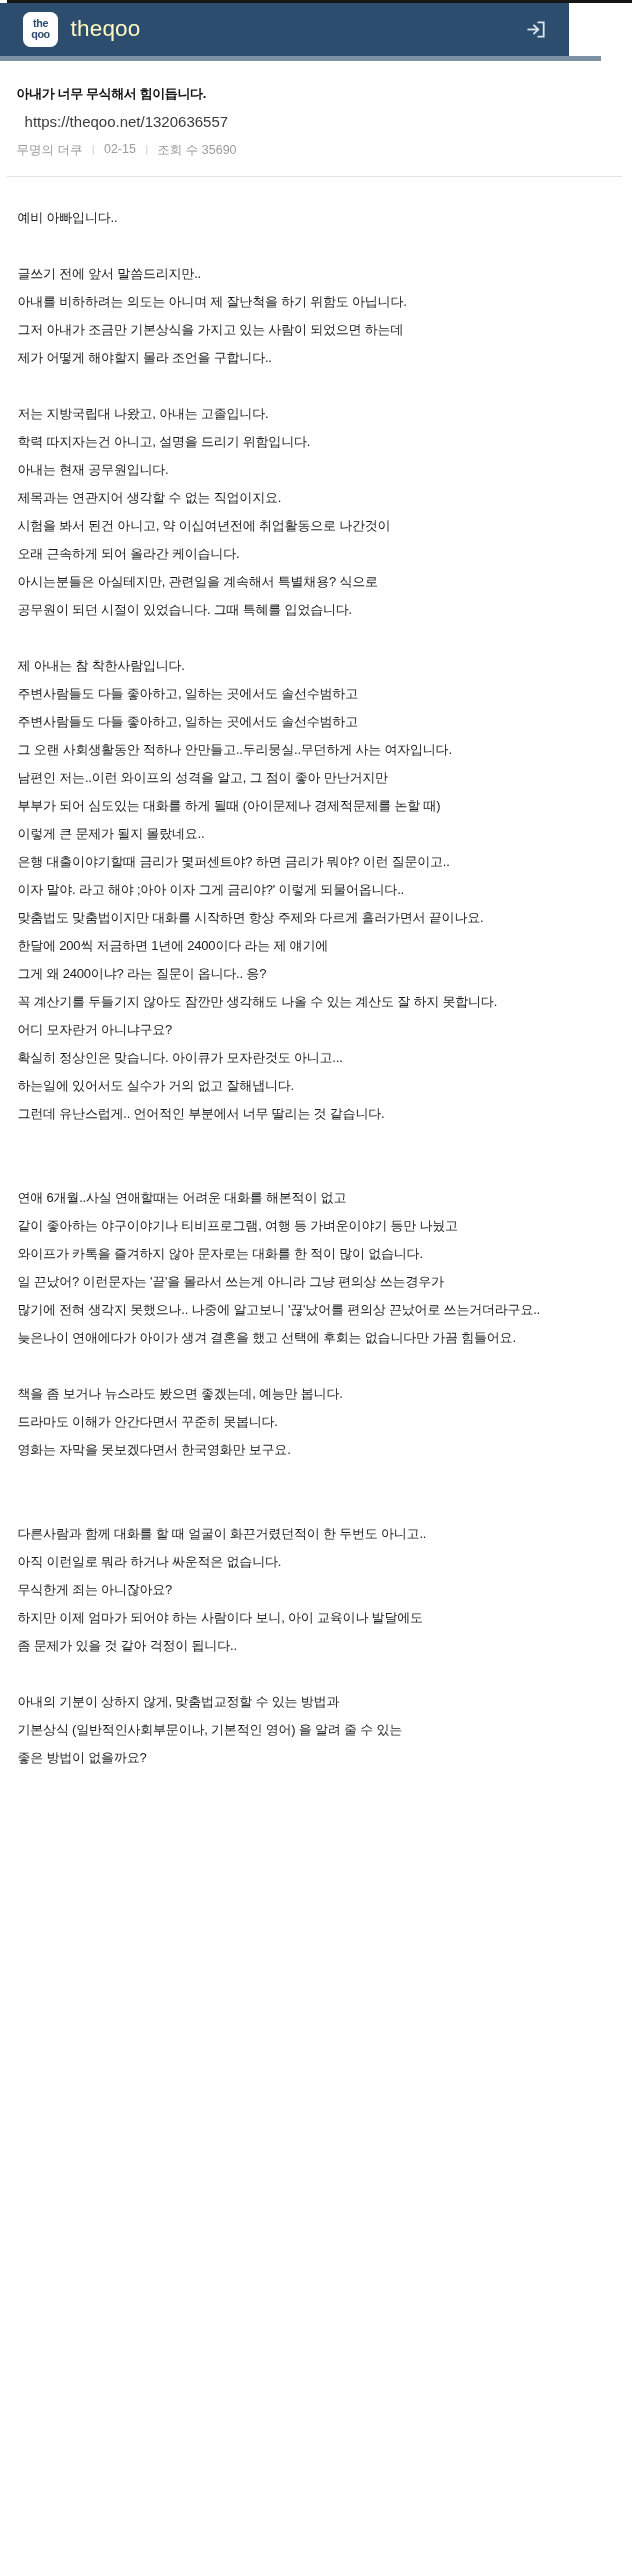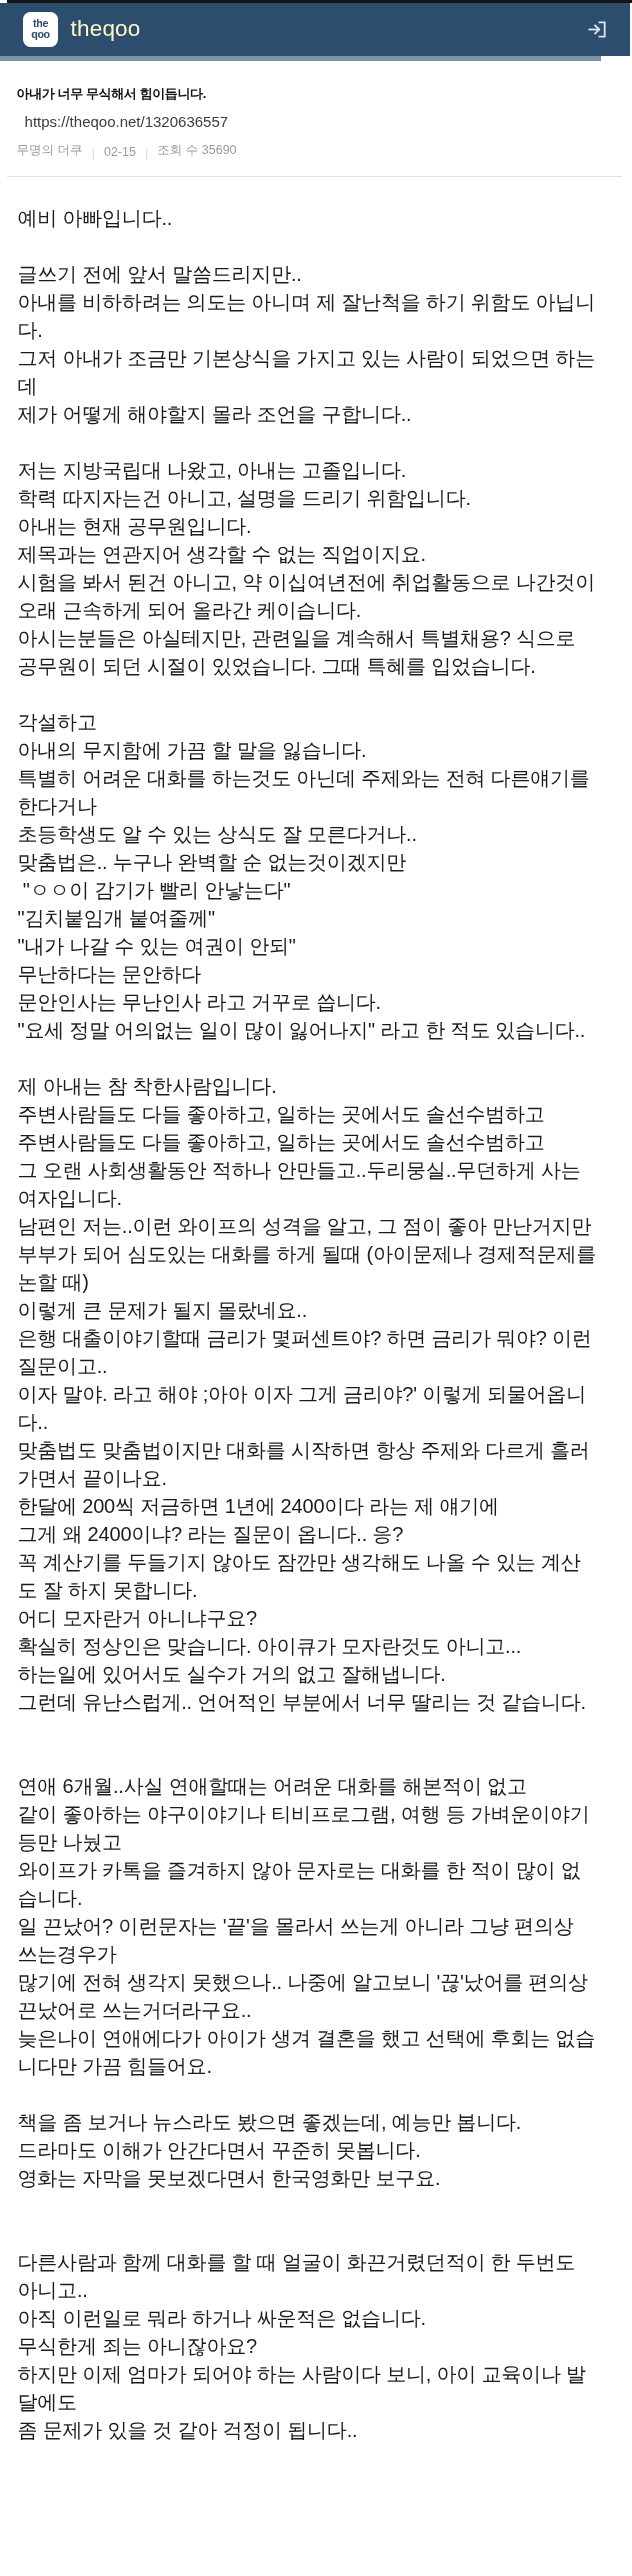--- a/index.html
+++ b/index.html
@@ -10,21 +10,21 @@
     font-family: "Liberation Sans", "DejaVu Sans", sans-serif;
     color: #1b1b1b;
   }
   .page { width: 632px; min-height: 2576px; background: #fff; }
 
   
   .topline { height: 2.5px; background: #161616; margin-left: 6.7px; }
 
   
   .navbar {
-    width: 630px;
+    width: 569px;
     height: 53px;
     background: #2d4d6e;
     display: flex;
     align-items: center;
     justify-content: space-between;
     padding: 0 20px 0 23px;
   }
   .navbar-strip { width: 601px; height: 5px; background: #7d91a4; }
   .logo { display: flex; align-items: center; gap: 12.5px; cursor: pointer; }
   .logo-badge {
@@ -50,32 +50,32 @@
     font-weight: bold;
     color: #101010;
     letter-spacing: -0.4px;
     margin: 11.6px 0 10px;
   }
   .post-url { font-size: 15px; color: #3c3c3c; margin-bottom: 11.6px; padding-left: 8px; }
   .post-meta {
     font-size: 12.5px;
     color: #9b9b9b;
     display: flex;
-    align-items: flex-end;
+    align-items: flex-start;
     gap: 9.2px;
     margin-bottom: 16.6px;
   }
   .post-meta .sep { color: #d2d2d2; font-size: 11.6px; }
 
   .divider { border: none; border-top: 0.8px solid #e2e2e2; margin: 0 10px 0 6.7px; }
 
   
   .post-body {
     padding: 27px 35px 38px 17.5px;
-    font-size: 20px;
+    font-size: 13px;
     line-height: 28px;
     color: #1b1b1b;
     letter-spacing: -0.2px;
   }
   .para {
     white-space: pre-wrap;
     word-break: normal;
     overflow-wrap: break-word;
     margin-bottom: 28px;
   }
@@ -130,31 +130,20 @@
 그저 아내가 조금만 기본상식을 가지고 있는 사람이 되었으면 하는데
 제가 어떻게 해야할지 몰라 조언을 구합니다..</div>
         <div class="para">저는 지방국립대 나왔고, 아내는 고졸입니다.
 학력 따지자는건 아니고, 설명을 드리기 위함입니다.
 아내는 현재 공무원입니다.
 제목과는 연관지어 생각할 수 없는 직업이지요.
 시험을 봐서 된건 아니고, 약 이십여년전에 취업활동으로 나간것이
 오래 근속하게 되어 올라간 케이습니다.
 아시는분들은 아실테지만, 관련일을 계속해서 특별채용? 식으로
 공무원이 되던 시절이 있었습니다. 그때 특혜를 입었습니다.</div>
-        <div class="para">각설하고
-아내의 무지함에 가끔 할 말을 잃습니다.
-특별히 어려운 대화를 하는것도 아닌데 주제와는 전혀 다른얘기를 한다거나
-초등학생도 알 수 있는 상식도 잘 모른다거나..
-맞춤법은.. 누구나 완벽할 순 없는것이겠지만
- "ㅇㅇ이 감기가 빨리 안낳는다"
-"김치붙임개 붙여줄께"
-"내가 나갈 수 있는 여권이 안되"
-무난하다는 문안하다
-문안인사는 무난인사 라고 거꾸로 씁니다.
-"요세 정말 어의없는 일이 많이 잃어나지" 라고 한 적도 있습니다..</div>
         <div class="para">제 아내는 참 착한사람입니다.
 주변사람들도 다들 좋아하고, 일하는 곳에서도 솔선수범하고
 주변사람들도 다들 좋아하고, 일하는 곳에서도 솔선수범하고
 그 오랜 사회생활동안 적하나 안만들고..두리뭉실..무던하게 사는 여자입니다.
 남편인 저는..이런 와이프의 성격을 알고, 그 점이 좋아 만난거지만
 부부가 되어 심도있는 대화를 하게 될때 (아이문제나 경제적문제를 논할 때)
 이렇게 큰 문제가 될지 몰랐네요..
 은행 대출이야기할때 금리가 몇퍼센트야? 하면 금리가 뭐야? 이런 질문이고..
 이자 말야. 라고 해야 ;아아 이자 그게 금리야?' 이렇게 되물어옵니다..
 맞춤법도 맞춤법이지만 대화를 시작하면 항상 주제와 다르게 흘러가면서 끝이나요.
@@ -174,17 +163,20 @@
 늦은나이 연애에다가 아이가 생겨 결혼을 했고 선택에 후회는 없습니다만 가끔 힘들어요.</div>
         <div class="para">책을 좀 보거나 뉴스라도 봤으면 좋겠는데, 예능만 봅니다.
 드라마도 이해가 안간다면서 꾸준히 못봅니다.
 영화는 자막을 못보겠다면서 한국영화만 보구요.</div>
         <div class="para">
 다른사람과 함께 대화를 할 때 얼굴이 화끈거렸던적이 한 두번도 아니고..
 아직 이런일로 뭐라 하거나 싸운적은 없습니다.
 무식한게 죄는 아니잖아요?
 하지만 이제 엄마가 되어야 하는 사람이다 보니, 아이 교육이나 발달에도
 좀 문제가 있을 것 같아 걱정이 됩니다..</div>
+        <div class="para">아내의 기분이 상하지 않게, 맞춤법교정할 수 있는 방법과
+기본상식 (일반적인사회부문이나, 기본적인 영어) 을 알려 줄 수 있는
+좋은 방법이 없을까요?</div>
       </div>
   </main>
 
 </div>
 
 
 </body></html>

